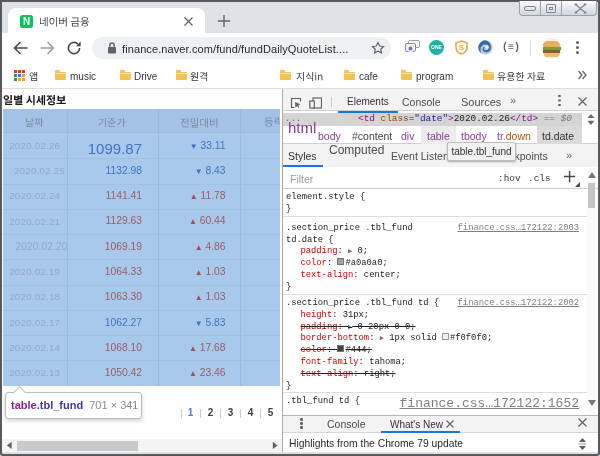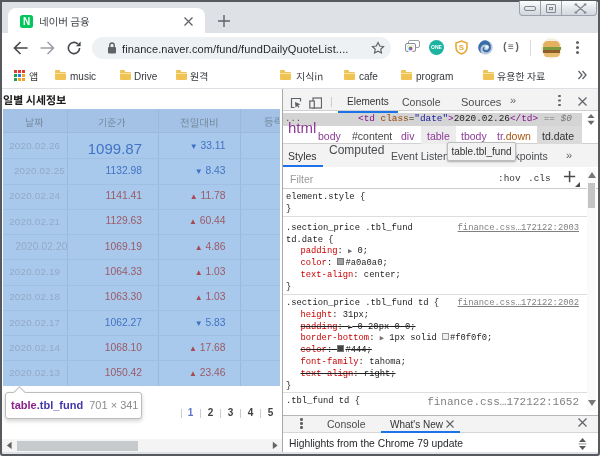--- a/index.html
+++ b/index.html
@@ -284,21 +284,21 @@
 <div class="a mono" style="right:21px;top:297.9px;font-size:8.8px;color:#808080;text-decoration:underline">finance.css…172122:2002</div>
 <div class="a mono" style="left:300.5px;top:309.7px;font-size:8.8px;color:#222"><span style="color:#c80000">height</span>: 31px;</div>
 <div class="a mono" style="left:300.5px;top:321.5px;font-size:8.8px;color:#222"><span style="text-decoration:line-through"><span style="color:#c80000">padding</span>: <span style="color:#727272;font-size:7px">▶</span> 0 20px 0 0;</span></div>
 <div class="a mono" style="left:300.5px;top:333.3px;font-size:8.8px;color:#222"><span style="color:#c80000">border-bottom</span>: <span style="color:#727272;font-size:7px">▶</span> 1px solid <span style="display:inline-block;width:7px;height:7px;background:#f0f0f0;border:1px solid #999;margin-right:1px"></span>#f0f0f0;</div>
 <div class="a mono" style="left:300.5px;top:345.1px;font-size:8.8px;color:#222"><span style="text-decoration:line-through"><span style="color:#c80000">color</span>: <span style="display:inline-block;width:7px;height:7px;background:#444;border:1px solid #777;margin-right:1px"></span>#444;</span></div>
 <div class="a mono" style="left:300.5px;top:356.9px;font-size:8.8px;color:#222"><span style="color:#c80000">font-family</span>: tahoma;</div>
 <div class="a mono" style="left:300.5px;top:368.7px;font-size:8.8px;color:#222"><span style="text-decoration:line-through"><span style="color:#c80000">text-align</span>: right;</span></div>
 <div class="a mono" style="left:286px;top:380.5px;font-size:8.8px;color:#222">}</div>
 <div class="a" style="left:283px;top:391.6px;width:304px;height:1px;background:#ddd"></div>
 <div class="a mono" style="left:286px;top:395.5px;font-size:8.8px;color:#222">.tbl_fund td {</div>
-<div class="a mono" style="right:21px;top:395.5px;font-size:11px;color:#808080;">finance.css…172122:1652</div>
+<div class="a mono" style="right:21px;top:395.5px;font-size:13px;color:#808080;text-decoration:underline">finance.css…172122:1652</div>
 <div class="a" style="left:586.5px;top:167.5px;width:9px;height:243px;background:#fafafa"></div>
 <svg class="a" style="left:587.5px;top:171.5px" width="8" height="6" viewBox="0 0 8 6">
     <path fill="#787878" d="M4 0L8 6H0Z"></path>
   </svg>
 <div class="a" style="left:587.5px;top:183px;width:7px;height:25px;background:#c4c4c4"></div>
 <svg class="a" style="left:588px;top:400px" width="8" height="6" viewBox="0 0 8 6">
     <path fill="#787878" d="M4 6L8 0H0Z"></path>
   </svg>
 <div class="a" style="left:283px;top:415px;width:315px;height:18px;background:#f3f3f3;border-top:1px solid #b6b6b6;border-bottom:1px solid #d6d6d6"></div>
 <div class="a" style="left:300px;top:418px;width:2.5px;height:2.5px;background:#5f6368;border-radius:50%;box-shadow:0 4px 0 #5f6368,0 8px 0 #5f6368"></div>

